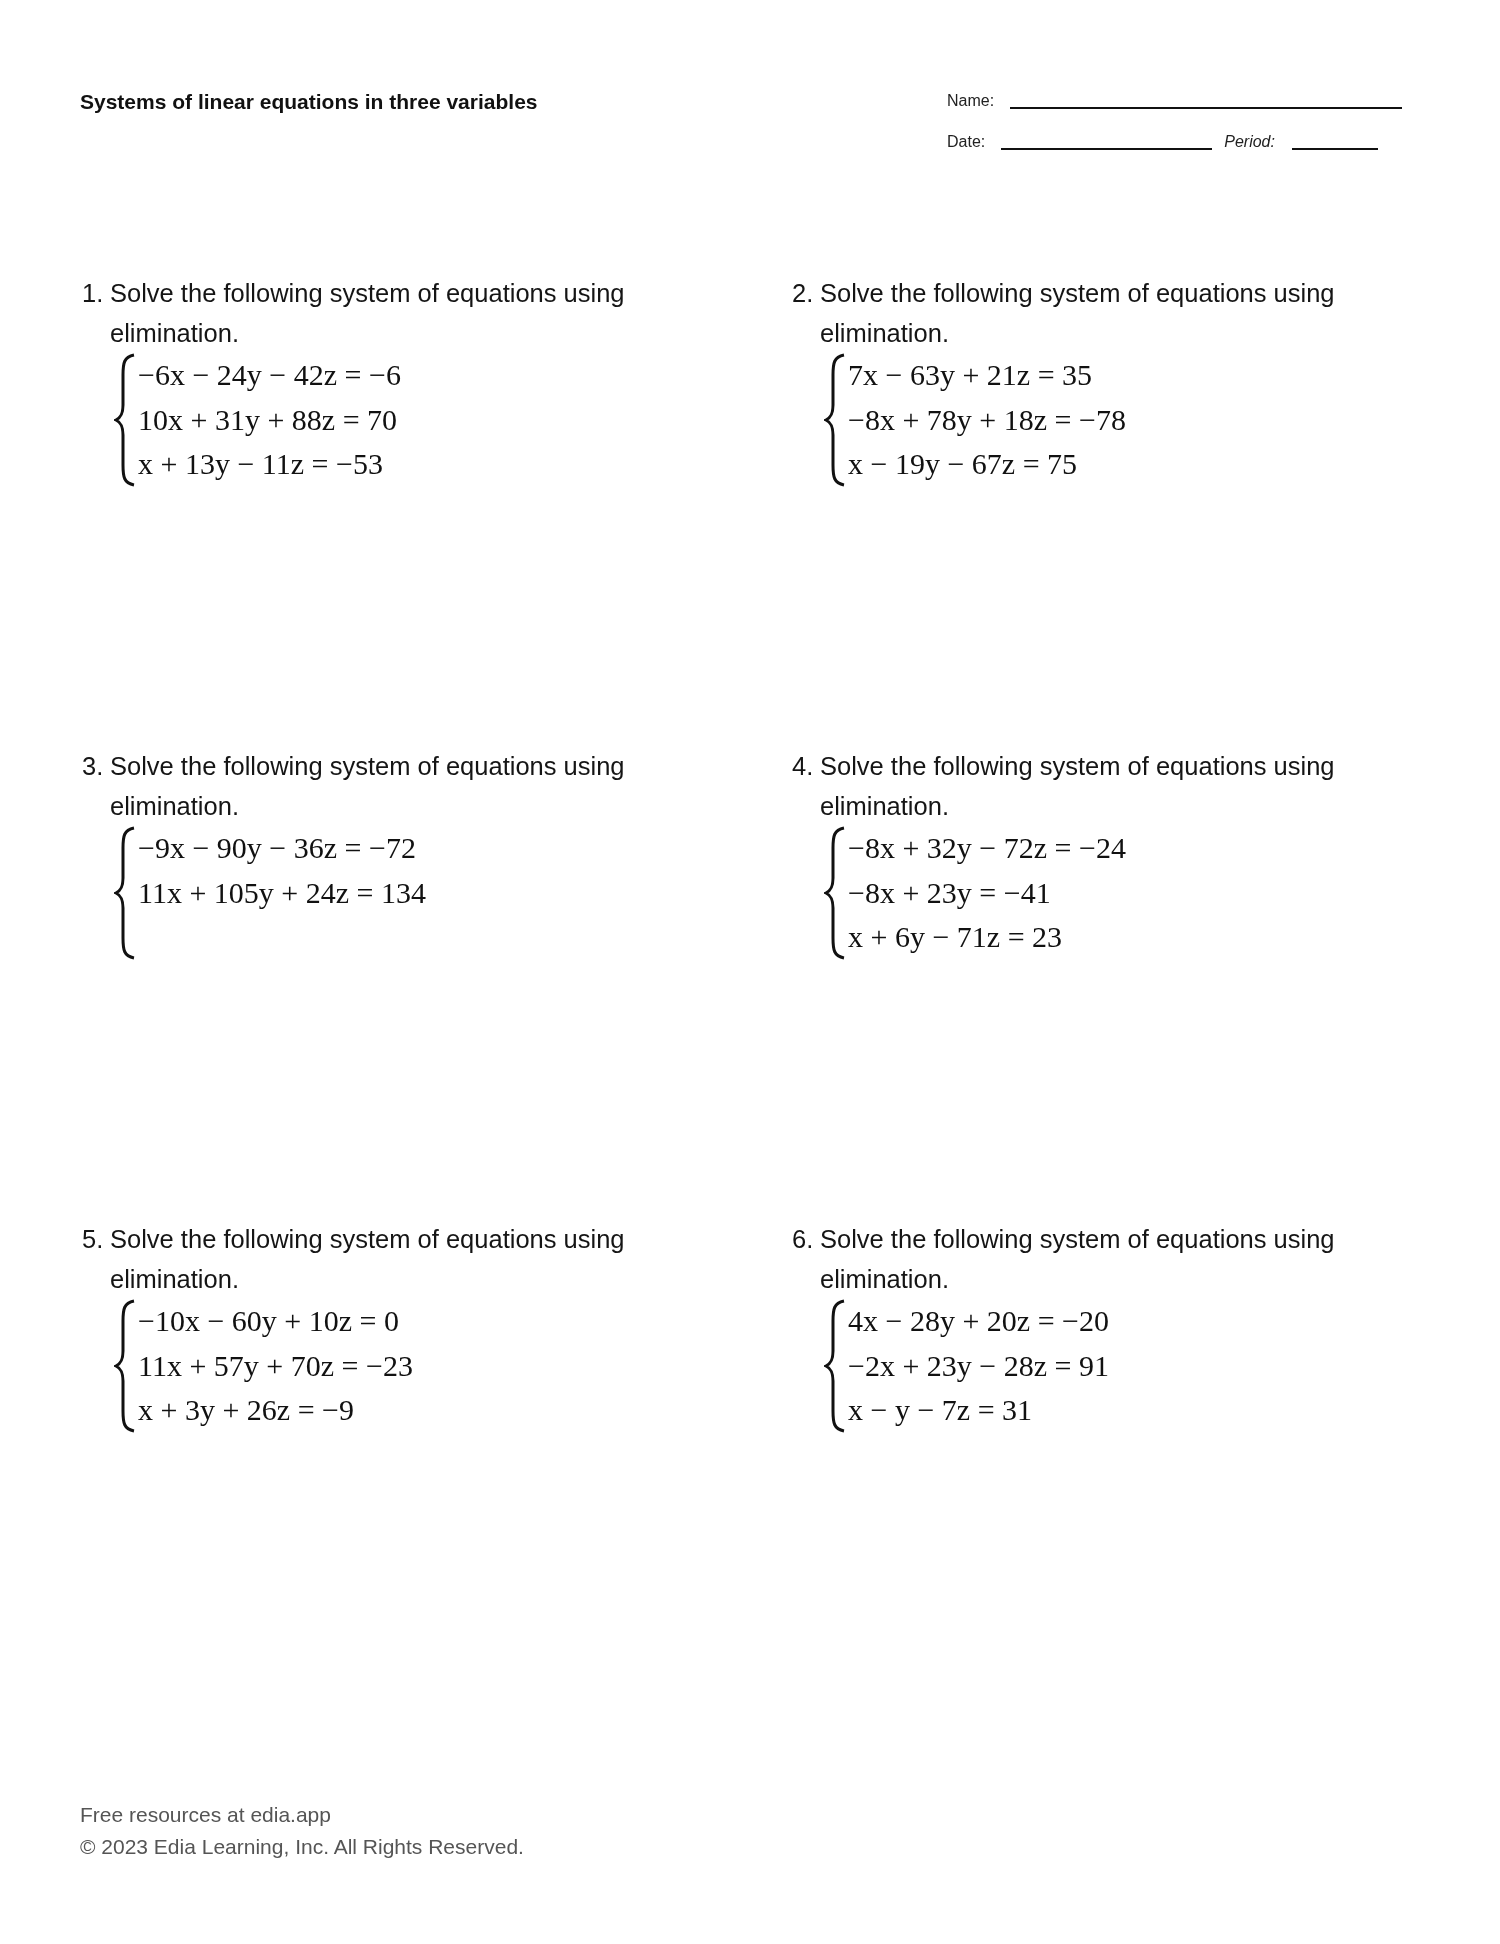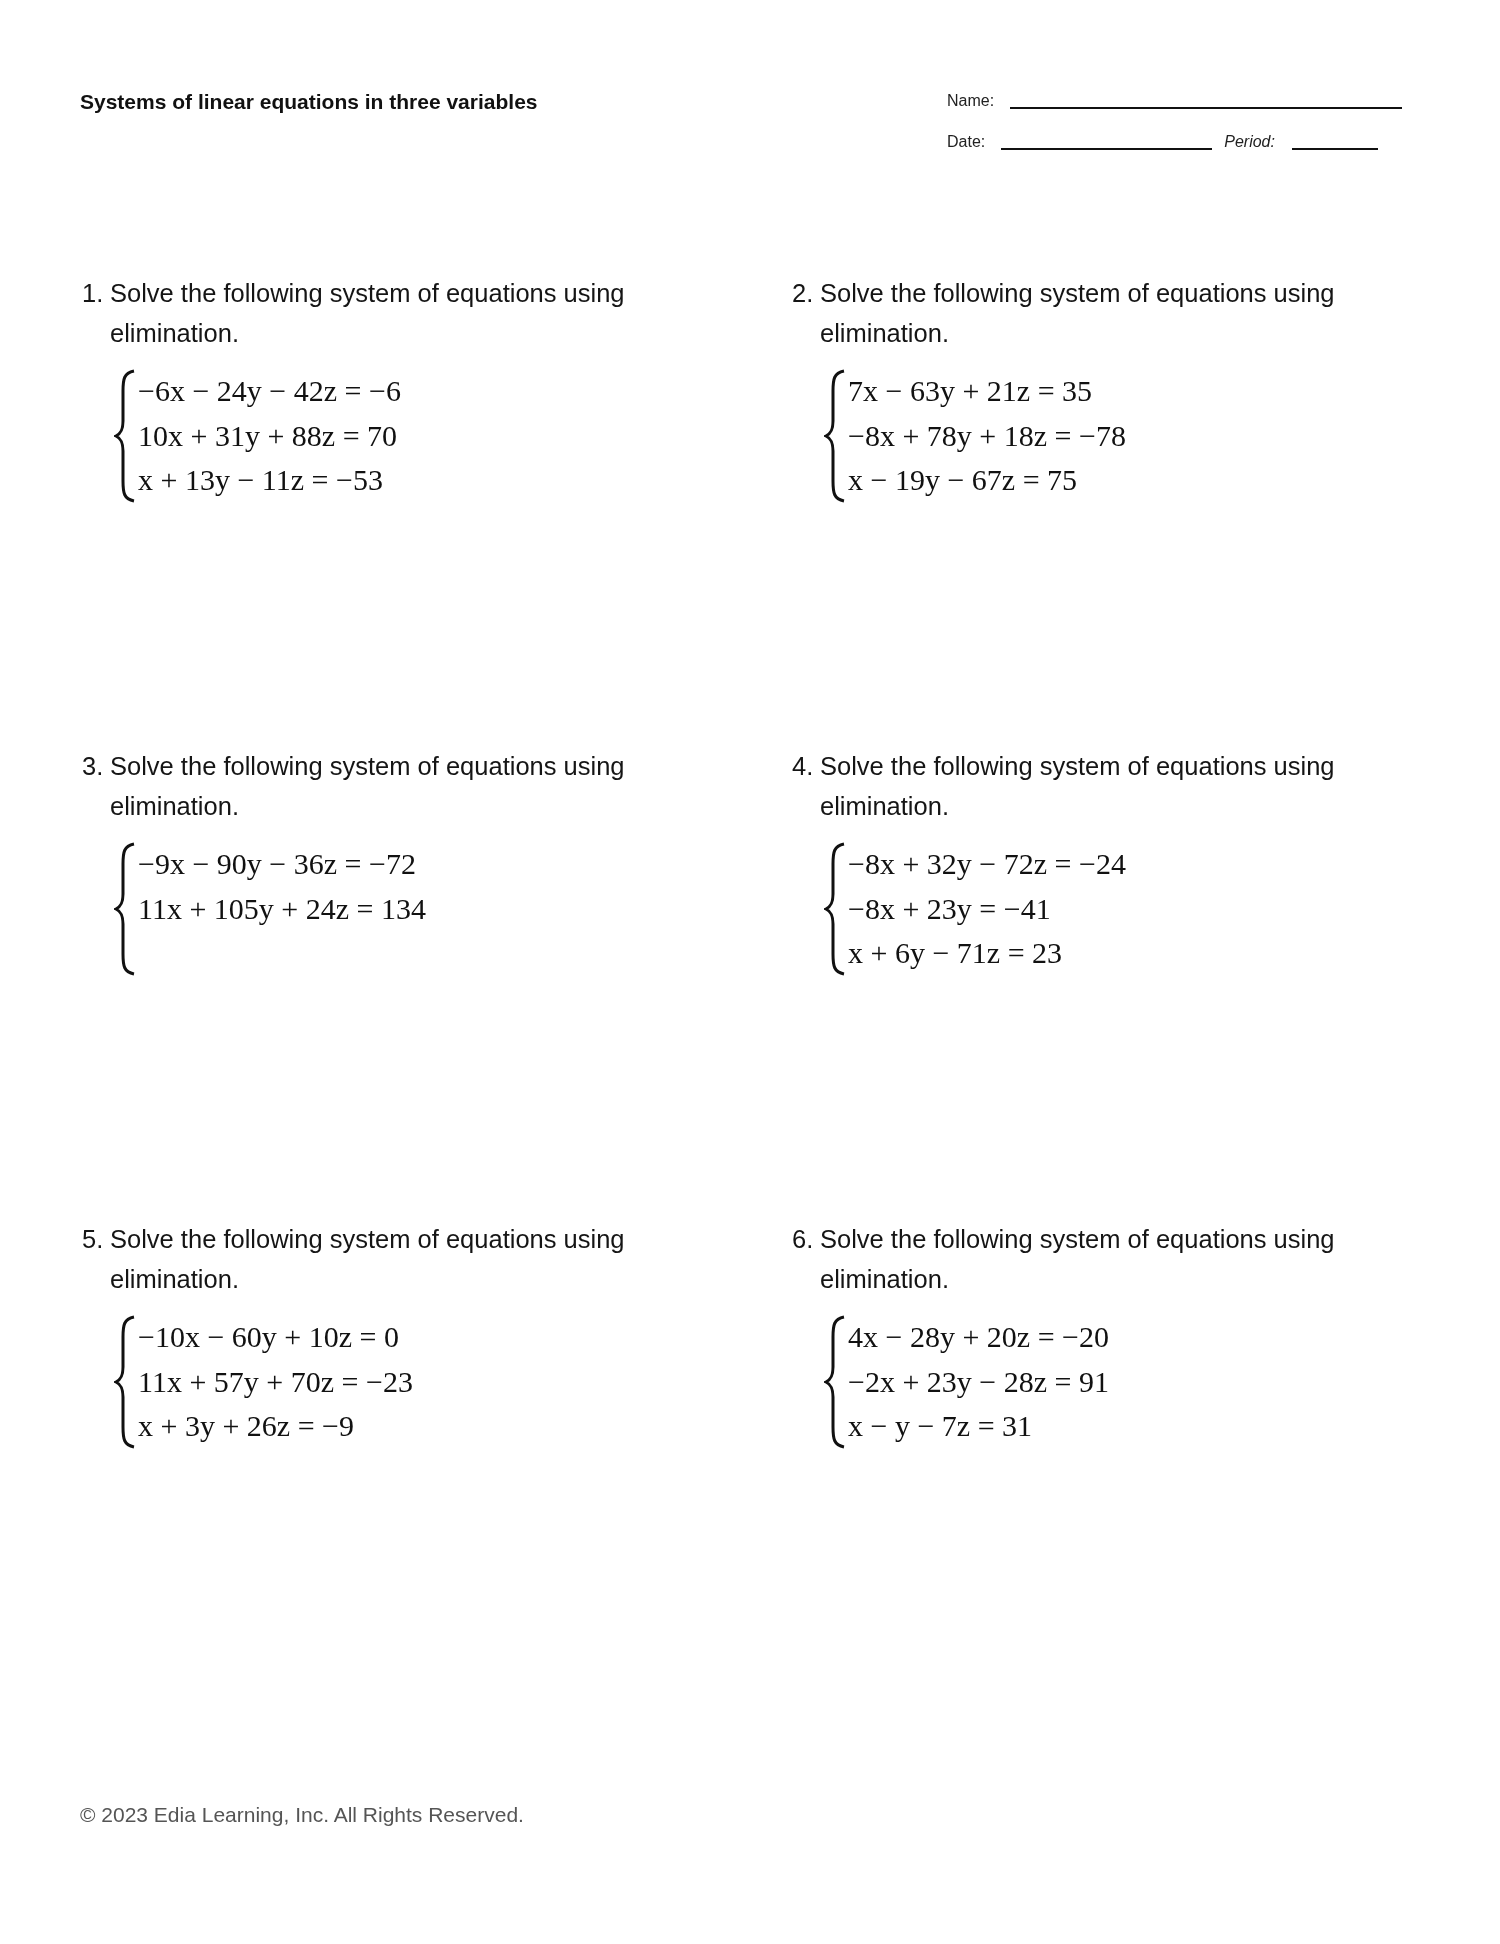--- a/index.html
+++ b/index.html
@@ -58,21 +58,20 @@
     color: #151515;
     padding-left: 28px;
   }
   .problem-num {
     position: absolute;
     left: 0;
     top: 0;
   }
   .system {
     position: relative;
-    margin-top: 16px;
     margin-left: 32px;
     height: 136px;
   }
   .brace {
     position: absolute;
     left: 0;
     top: 0;
     width: 24px;
     height: 134px;
   }
@@ -211,14 +210,15 @@
       </svg>
     <div class="equations">
       <span class="eq">4x − 28y + 20z = −20</span>
       <span class="eq">−2x + 23y − 28z = 91</span>
       <span class="eq">x − y − 7z = 31</span>
     </div>
   </div>
 </div>
 
 <div class="footer">
+  <div>Free resources at edia.app</div>
   <div>© 2023 Edia Learning, Inc. All Rights Reserved.</div>
 </div>
 
 </body></html>

